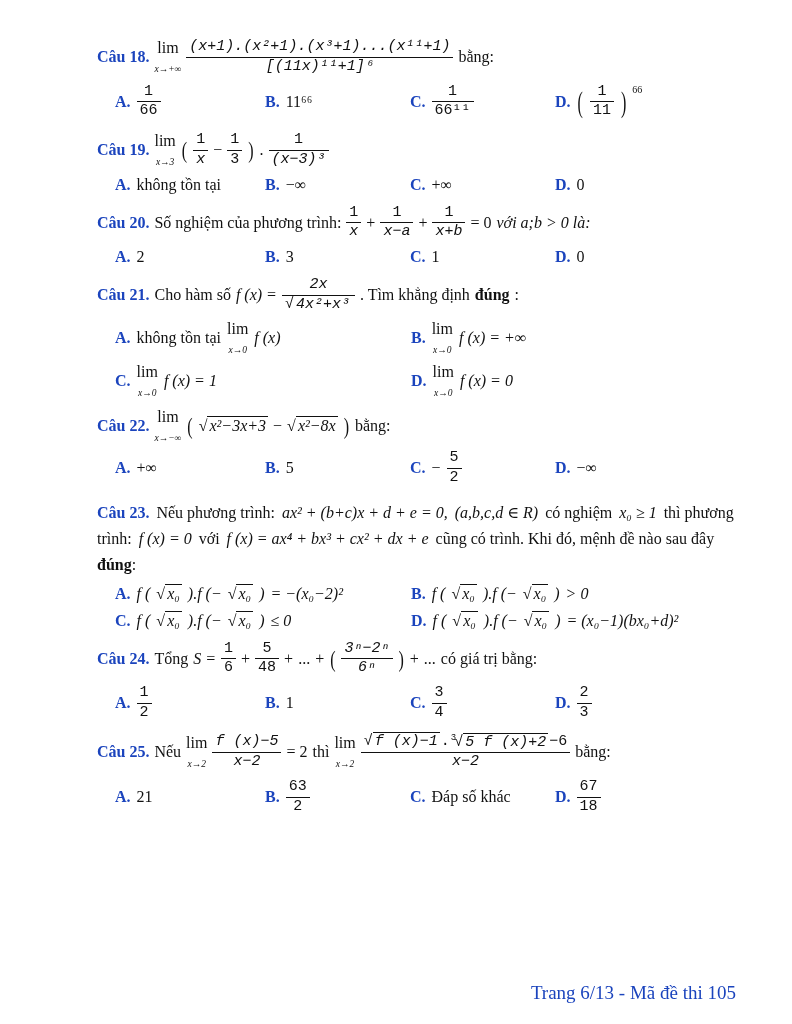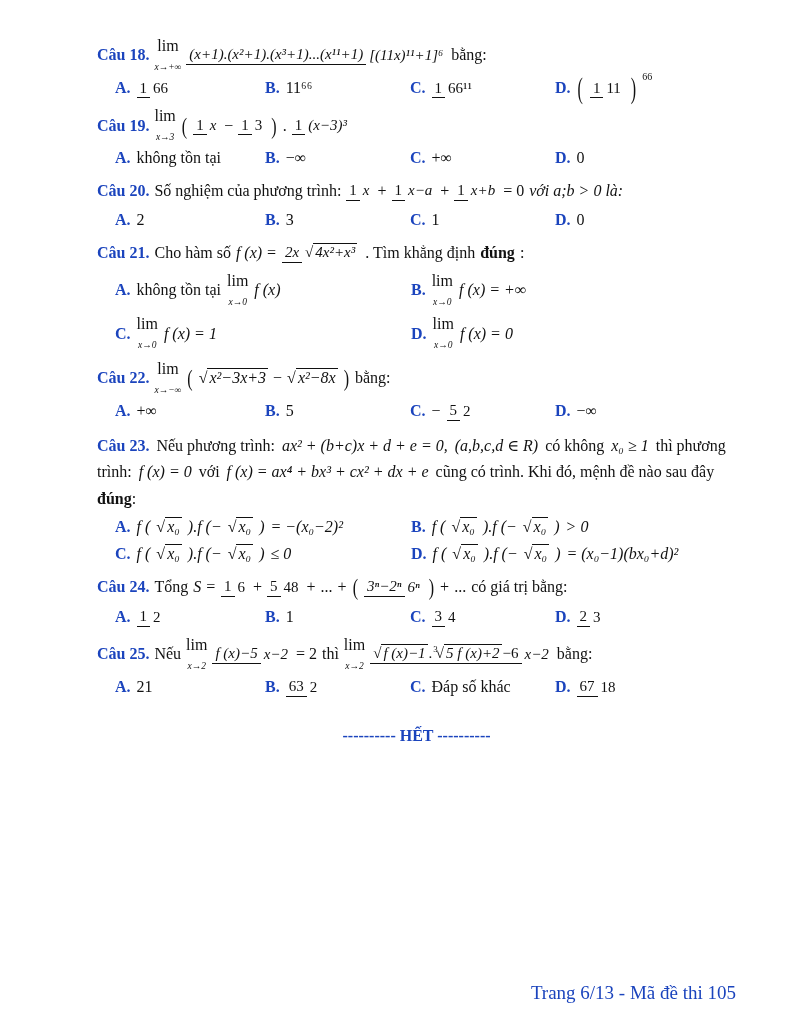--- a/index.html
+++ b/index.html
@@ -12,21 +12,21 @@
   .qline { display:flex; align-items:center; flex-wrap:wrap; gap:5px; margin-top:10px; min-height:28px; }
   .qlabel { color:var(--accent); font-weight:bold; white-space:nowrap; }
   .txt { white-space:nowrap; }
   .mi { font-style:italic; }
   .bold { font-weight:bold; }
   
   .lim { display:inline-flex; flex-direction:column; align-items:center; line-height:1; vertical-align:middle;gap:8px; }
   .limword { line-height:1; }
   .limsub { font-size:9.5px; line-height:1; margin-top:1px; }
   
-  .frac { display:inline-flex; flex-direction:row; text-align:left; vertical-align:middle; line-height:1.25; font-size:15px; }
+  .frac { display:inline-flex; flex-direction:column; text-align:left; vertical-align:middle; line-height:1.25; font-size:15px;font-family:Liberation Mono, monospace; }
   .frac .num { border-bottom:1px solid var(--ink); padding:0 3px; display:inline-flex; align-items:center; justify-content:center; gap:1px; }
   .frac .den { padding:0 3px; display:inline-flex; align-items:center; justify-content:center; }
   
   .sqrt { display:inline; white-space:nowrap; }
   .radsign { font-style:normal; }
   .under { border-top:1px solid var(--ink); padding:0 2px; }
   .ridx { font-size:9px; vertical-align:super; margin-right:-2px; font-style:normal; }
   
   .bp { display:inline-block; transform:scaleY(1.9); transform-origin:center; font-weight:400; padding:0 1px; font-style:normal; }
   .bp.md { transform:scaleY(1.5); }
@@ -265,21 +265,21 @@
         </span>
     </div>
   </div>
 
   <div class="qblock">
     <div class="q23text">
       <span class="qlabel seg">Câu 23.</span>
       <span class="seg">Nếu phương trình:</span>
       <span class="seg mi">ax² + (b+c)x + d + e = 0,</span>
       <span class="seg mi">(a,b,c,d ∈ R)</span>
-      <span class="seg">có không</span>
+      <span class="seg">có nghiệm</span>
       <span class="seg mi">x₀ ≥ 1</span>
       <span class="seg">thì phương trình:</span>
       <span class="seg mi">f (x) = 0</span>
       <span class="seg">với</span>
       <span class="seg mi">f (x) = ax⁴ + bx³ + cx² + dx + e</span>
       <span class="seg">cũng có trình. Khi đó, mệnh đề nào sau đây</span>
       <br>
       <span class="bold">đúng</span><span>:</span>
     </div>
     <div class="opts2">
@@ -426,16 +426,15 @@
       <span class="opt">
           <span class="letter">D.</span>
           <span class="frac">
             <span class="num">67</span>
             <span class="den">18</span>
           </span>
         </span>
     </div>
   </div>
 
-  <div class="het">---------- HẾT ----------</div>
 
   <div class="footer">Trang 6/13 - Mã đề thi 105</div>
 </div>
 
 </body></html>

